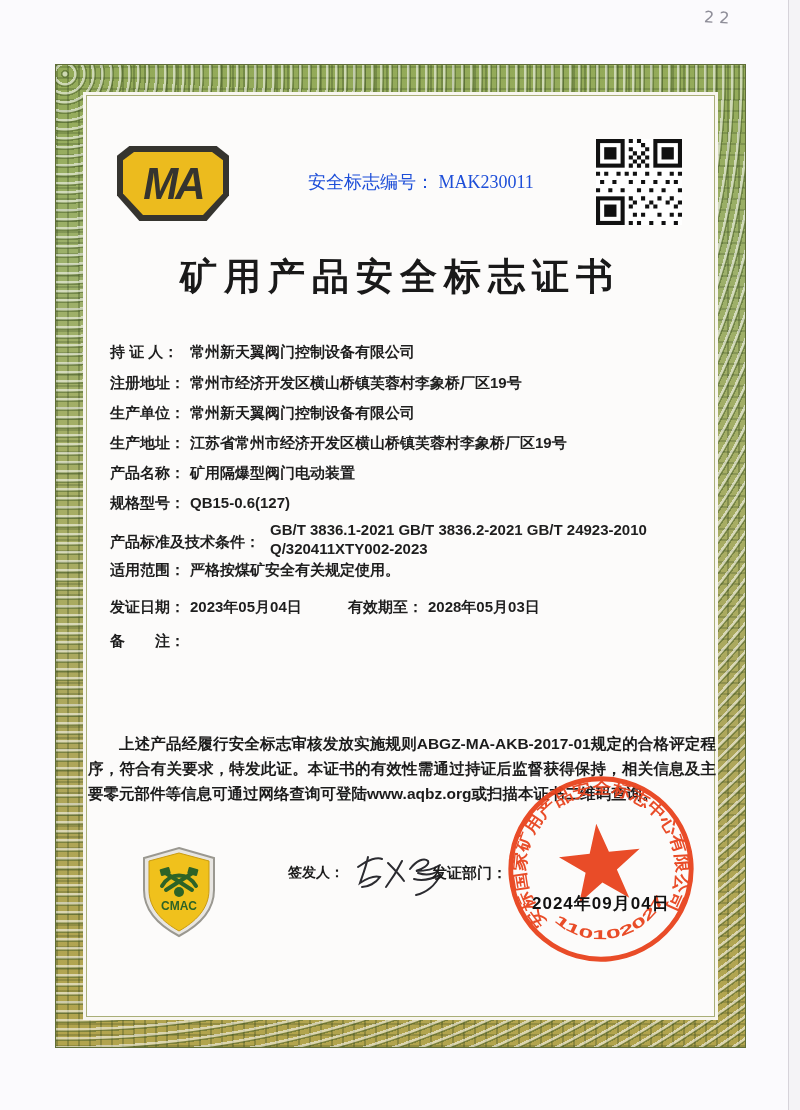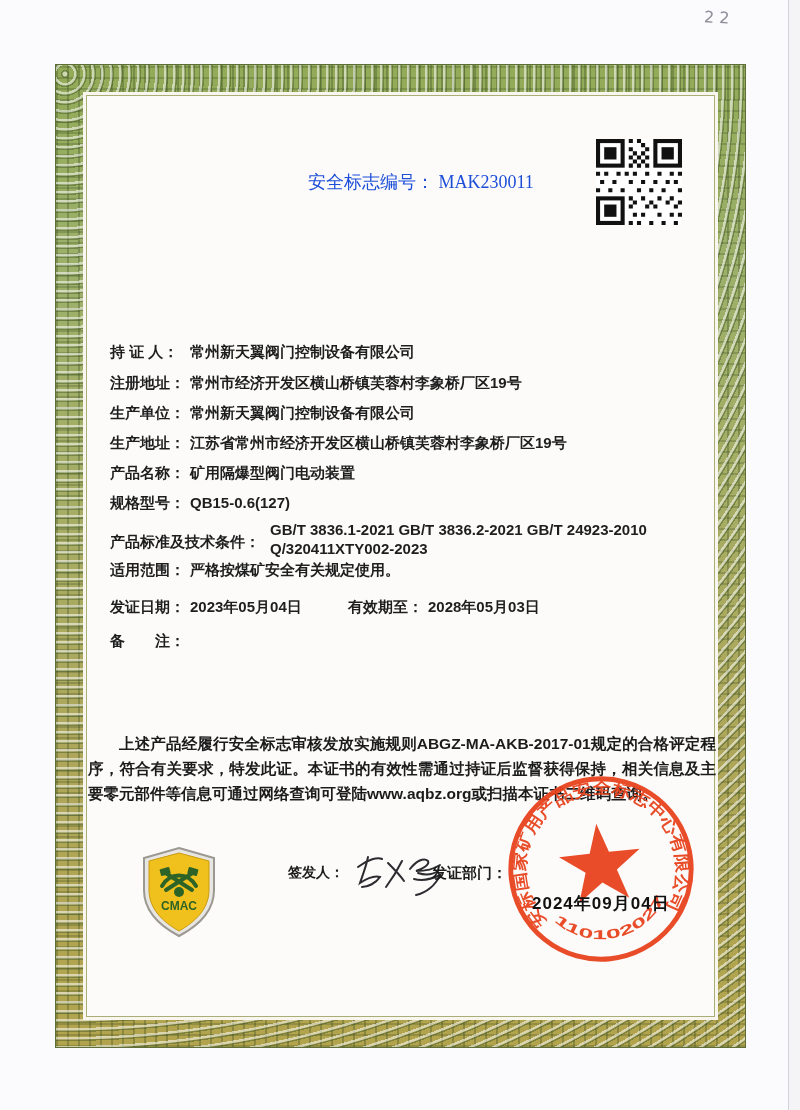--- a/index.html
+++ b/index.html
@@ -66,20 +66,25 @@
 
   <div class="scan-strip"></div>
   <div class="scan-edge"></div>
 
   <div class="pencil-num">22</div>
 
   <div class="frame">
     <div class="frame-inner"></div>
   </div>
 
+  <div class="ma-badge">
+    <div class="ma-badge-in">
+      <span class="ma-text">MA</span>
+    </div>
+  </div>
 
   <div class="cert-no">
     <span>安全标志编号：</span>
     <b>MAK230011</b>
   </div>
 
   <svg class="qr" viewBox="0 0 84 84">
     <rect x="0" y="0" width="84" height="84" fill="#ffffff"></rect>
     <g fill="#111111">
       <rect x="0" y="0" width="28" height="28"></rect>
@@ -92,20 +97,21 @@
         <rect x="4" y="60" width="20" height="20"></rect>
     </g>
     <g fill="#111111">
       <rect x="8" y="8" width="12" height="12"></rect>
         <rect x="64" y="8" width="12" height="12"></rect>
         <rect x="8" y="64" width="12" height="12"></rect>
       <path d="M32 0h4v4h-4zM40 0h4v4h-4zM44 4h4v4h-4zM32 8h4v4h-4zM48 8h4v4h-4zM36 12h4v4h-4zM44 12h4v4h-4zM32 16h4v4h-4zM40 16h4v4h-4zM48 16h4v4h-4zM36 20h4v4h-4zM44 20h4v4h-4zM32 24h4v4h-4zM40 24h4v4h-4zM48 24h4v4h-4zM0 32h4v4h-4zM8 32h4v4h-4zM20 32h4v4h-4zM28 32h4v4h-4zM36 32h4v4h-4zM48 32h4v4h-4zM60 32h4v4h-4zM72 32h4v4h-4zM80 32h4v4h-4zM4 40h4v4h-4zM16 40h4v4h-4zM32 40h4v4h-4zM44 40h4v4h-4zM56 40h4v4h-4zM68 40h4v4h-4zM76 40h4v4h-4zM0 48h4v4h-4zM12 48h4v4h-4zM24 48h4v4h-4zM40 48h4v4h-4zM52 48h4v4h-4zM64 48h4v4h-4zM80 48h4v4h-4zM32 56h4v4h-4zM44 56h4v4h-4zM60 56h4v4h-4zM72 56h4v4h-4zM36 60h4v4h-4zM52 60h4v4h-4zM68 60h4v4h-4zM80 60h4v4h-4zM32 64h4v4h-4zM48 64h4v4h-4zM56 64h4v4h-4zM76 64h4v4h-4zM36 72h4v4h-4zM44 72h4v4h-4zM60 72h4v4h-4zM72 72h4v4h-4zM80 72h4v4h-4zM32 80h4v4h-4zM40 80h4v4h-4zM52 80h4v4h-4zM64 80h4v4h-4zM76 80h4v4h-4z"></path>
     </g>
   </svg>
 
+  <div class="cert-title">矿用产品安全标志证书</div>
 
   <div class="frow" style="top:343px;">
     <span class="flabel">持 证 人：</span>
     <span class="fvalue">常州新天翼阀门控制设备有限公司</span>
   </div>
   <div class="frow" style="top:374px;">
     <span class="flabel">注册地址：</span>
     <span class="fvalue">常州市经济开发区横山桥镇芙蓉村李象桥厂区19号</span>
   </div>
   <div class="frow" style="top:404px;">

